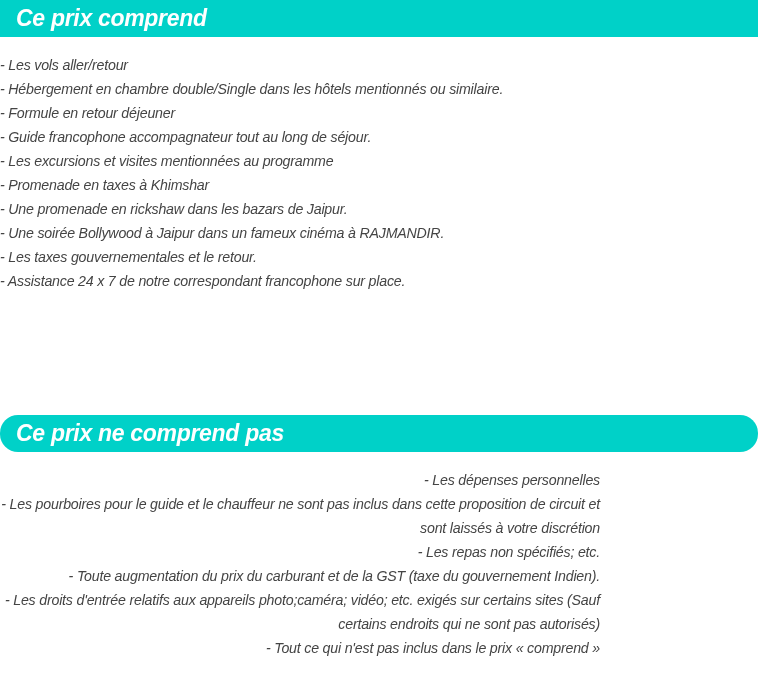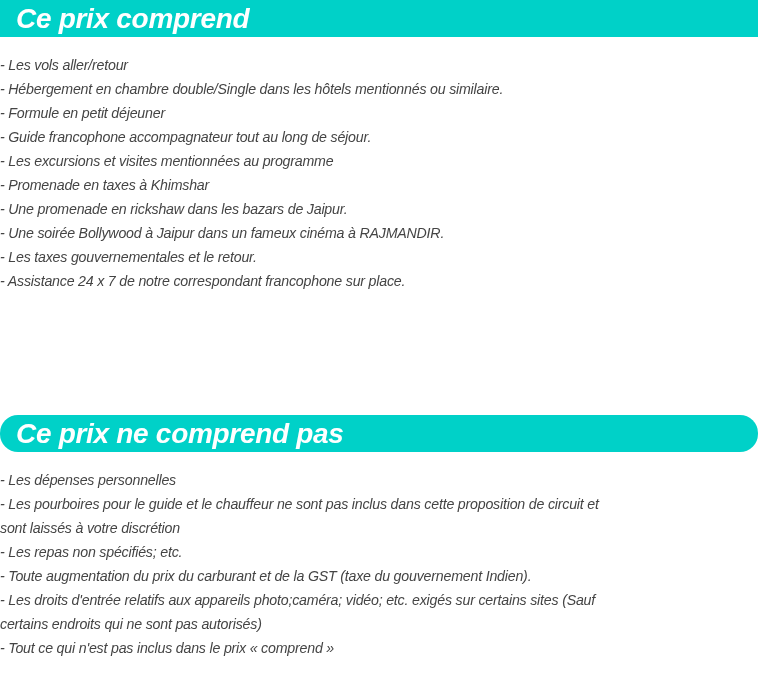--- a/index.html
+++ b/index.html
@@ -15,21 +15,21 @@
       font-family: "Liberation Sans", "DejaVu Sans", sans-serif;
     }
     .section-header {
       position: absolute;
       left: 0;
       width: 758px;
       background: #00d1c8;
       color: #ffffff;
       font-style: italic;
       font-weight: bold;
-      font-size: 28px;
+      font-size: 23px;
       box-sizing: border-box;
       padding-left: 16px;
       display: flex;
       align-items: center;
       letter-spacing: -0.3px;
     }
     #header-included { top: 0; height: 37px; }
     #header-excluded { top: 415px; height: 37px; border-radius: 18px; }
     .item-list {
       position: absolute;
@@ -41,33 +41,33 @@
     }
     .item-list li {
       font-style: italic;
       font-size: 14.2px;
       line-height: 24px;
       color: #444444;
       letter-spacing: -0.2px;
       white-space: normal;
     }
     #list-included { top: 53px; }
-    #list-excluded { top: 468px; }
+    #list-excluded { top: 468px; text-align: right; }
   </style>
 </head>
 <body>
 
 <section>
   <div id="header-included" class="section-header">
     <span>Ce prix comprend</span>
   </div>
   <ul id="list-included" class="item-list">
     <li>- Les vols aller/retour</li>
     <li>- Hébergement en chambre double/Single dans les hôtels mentionnés ou similaire.</li>
-    <li>- Formule en petit déjeuner</li>
+    <li>- Formule en retour déjeuner</li>
     <li>- Guide francophone accompagnateur tout au long de séjour.</li>
     <li>- Les excursions et visites mentionnées au programme</li>
     <li>- Promenade en taxes à Khimshar</li>
     <li>- Une promenade en rickshaw dans les bazars de Jaipur.</li>
     <li>- Une soirée Bollywood à Jaipur dans un fameux cinéma à RAJMANDIR.</li>
     <li>- Les taxes gouvernementales et le retour.</li>
     <li>- Assistance 24 x 7 de notre correspondant francophone sur place.</li>
   </ul>
 </section>
 

